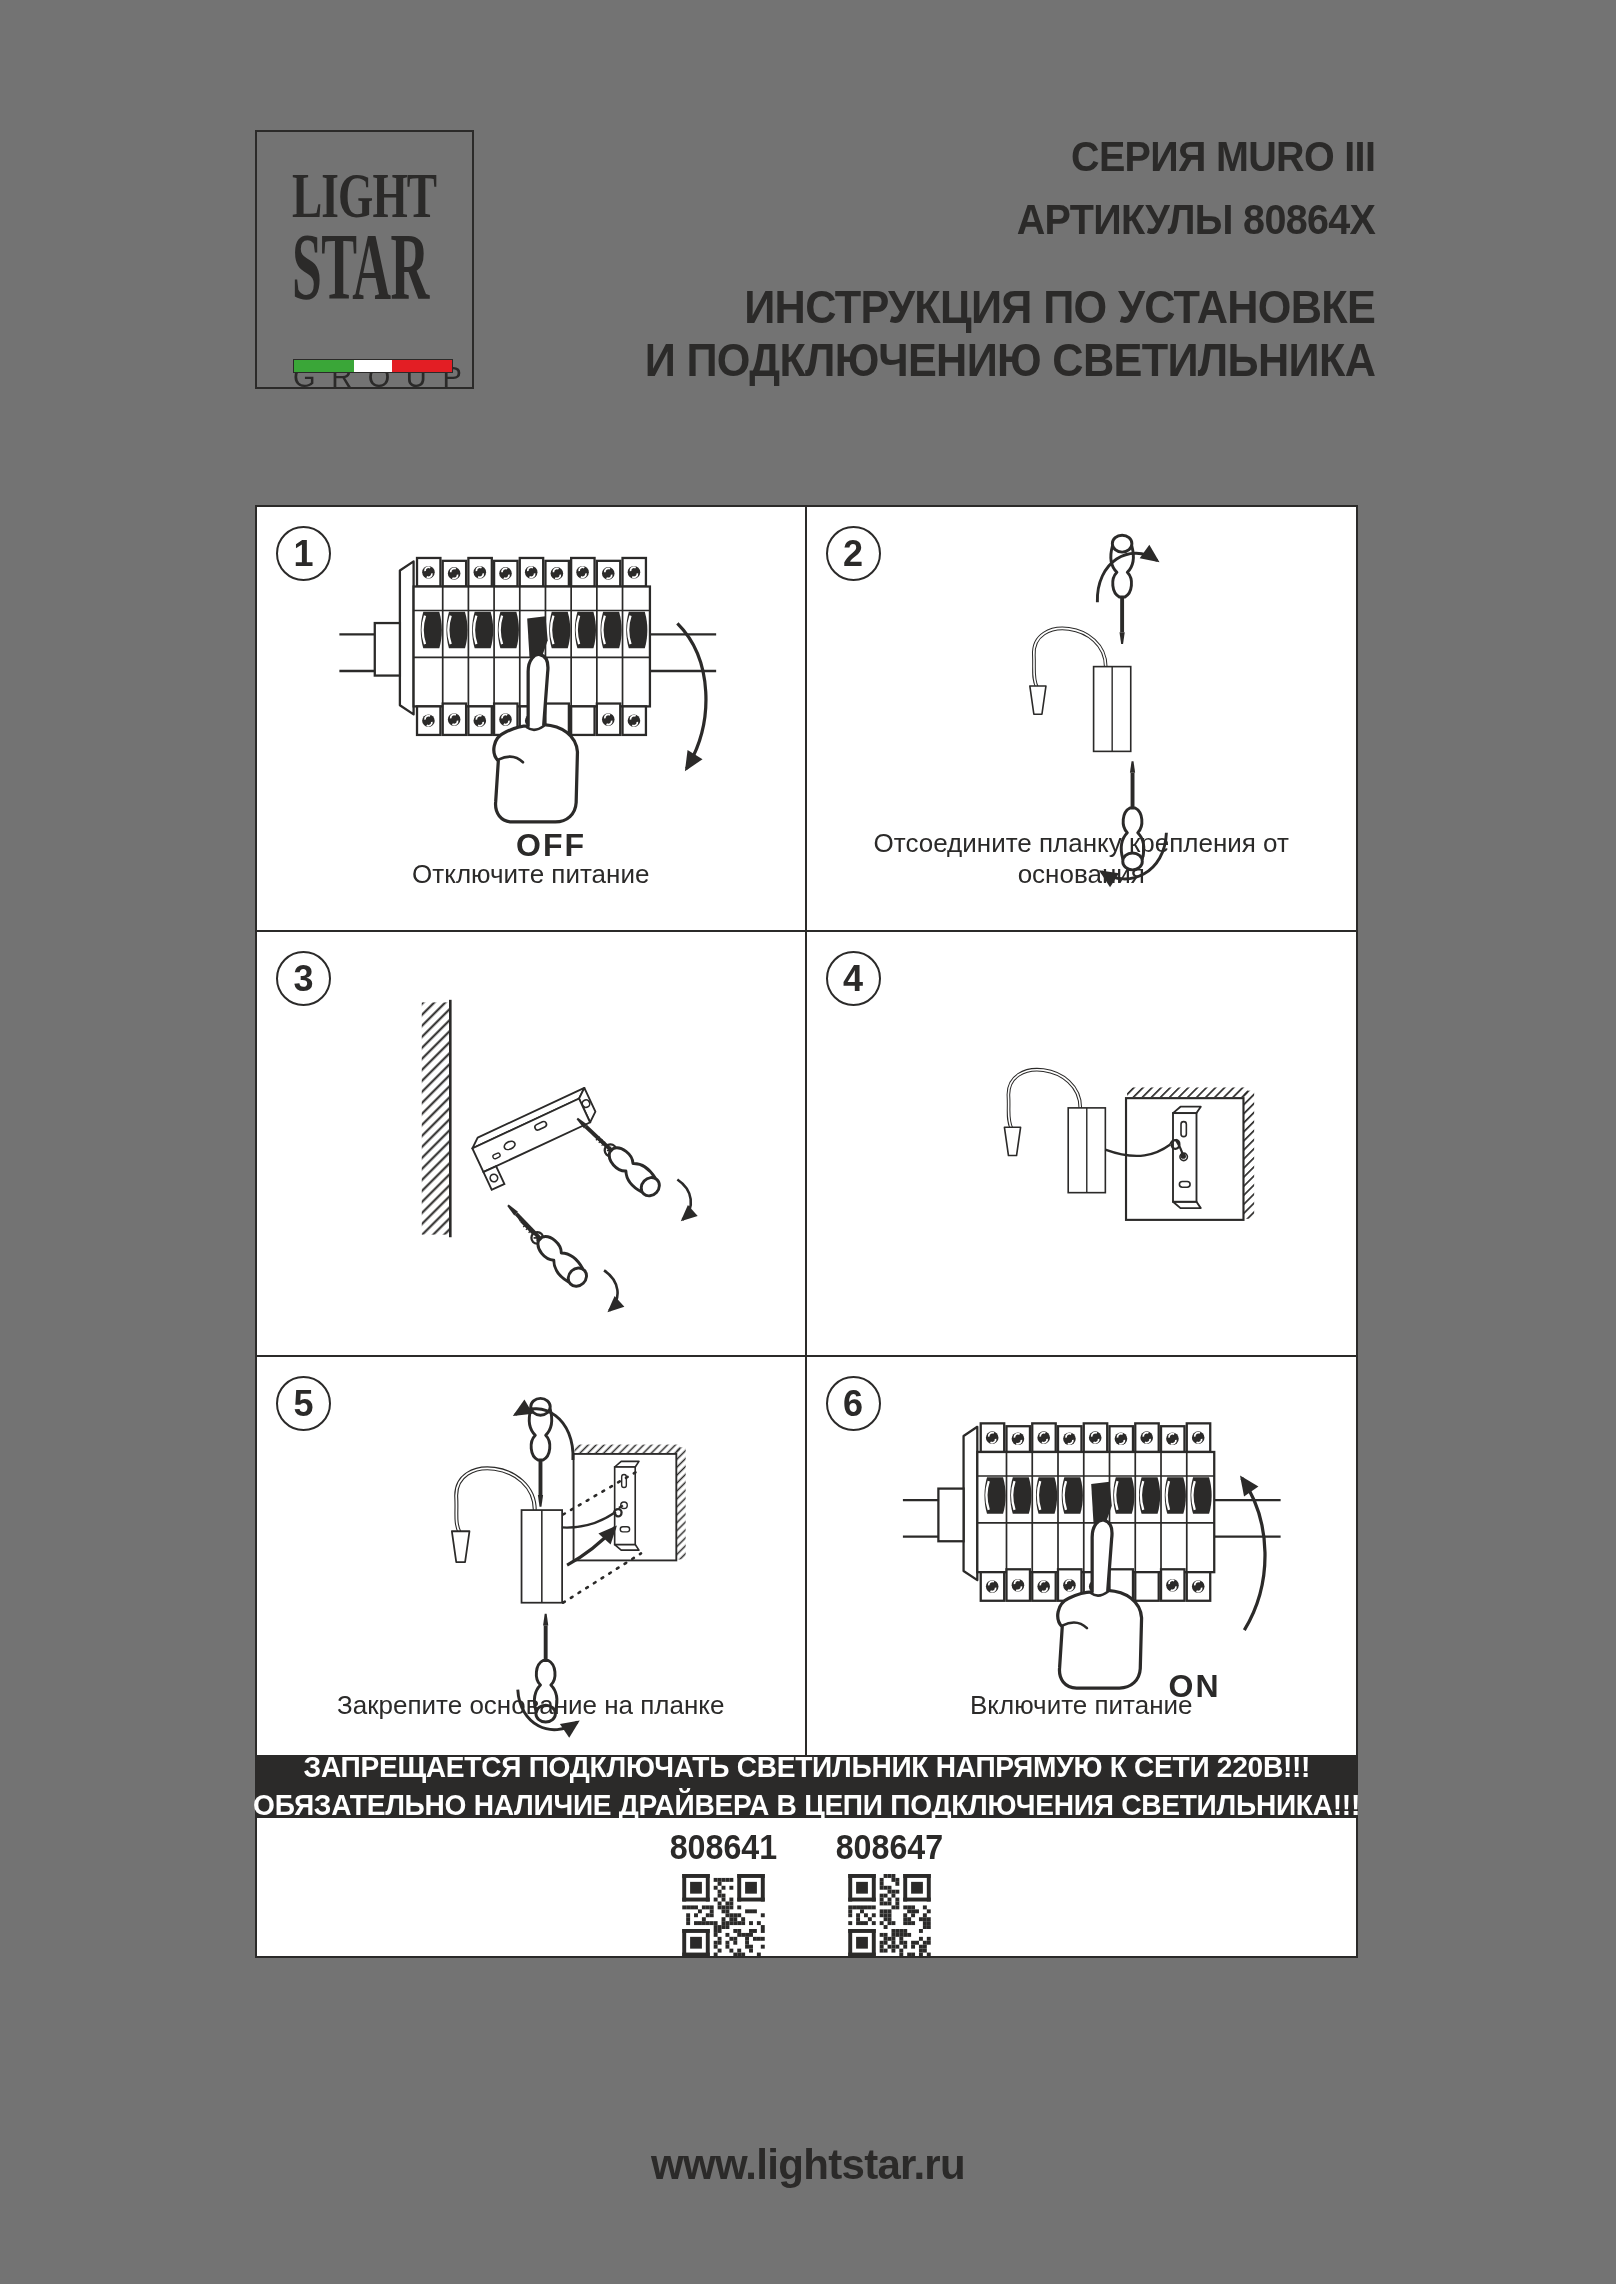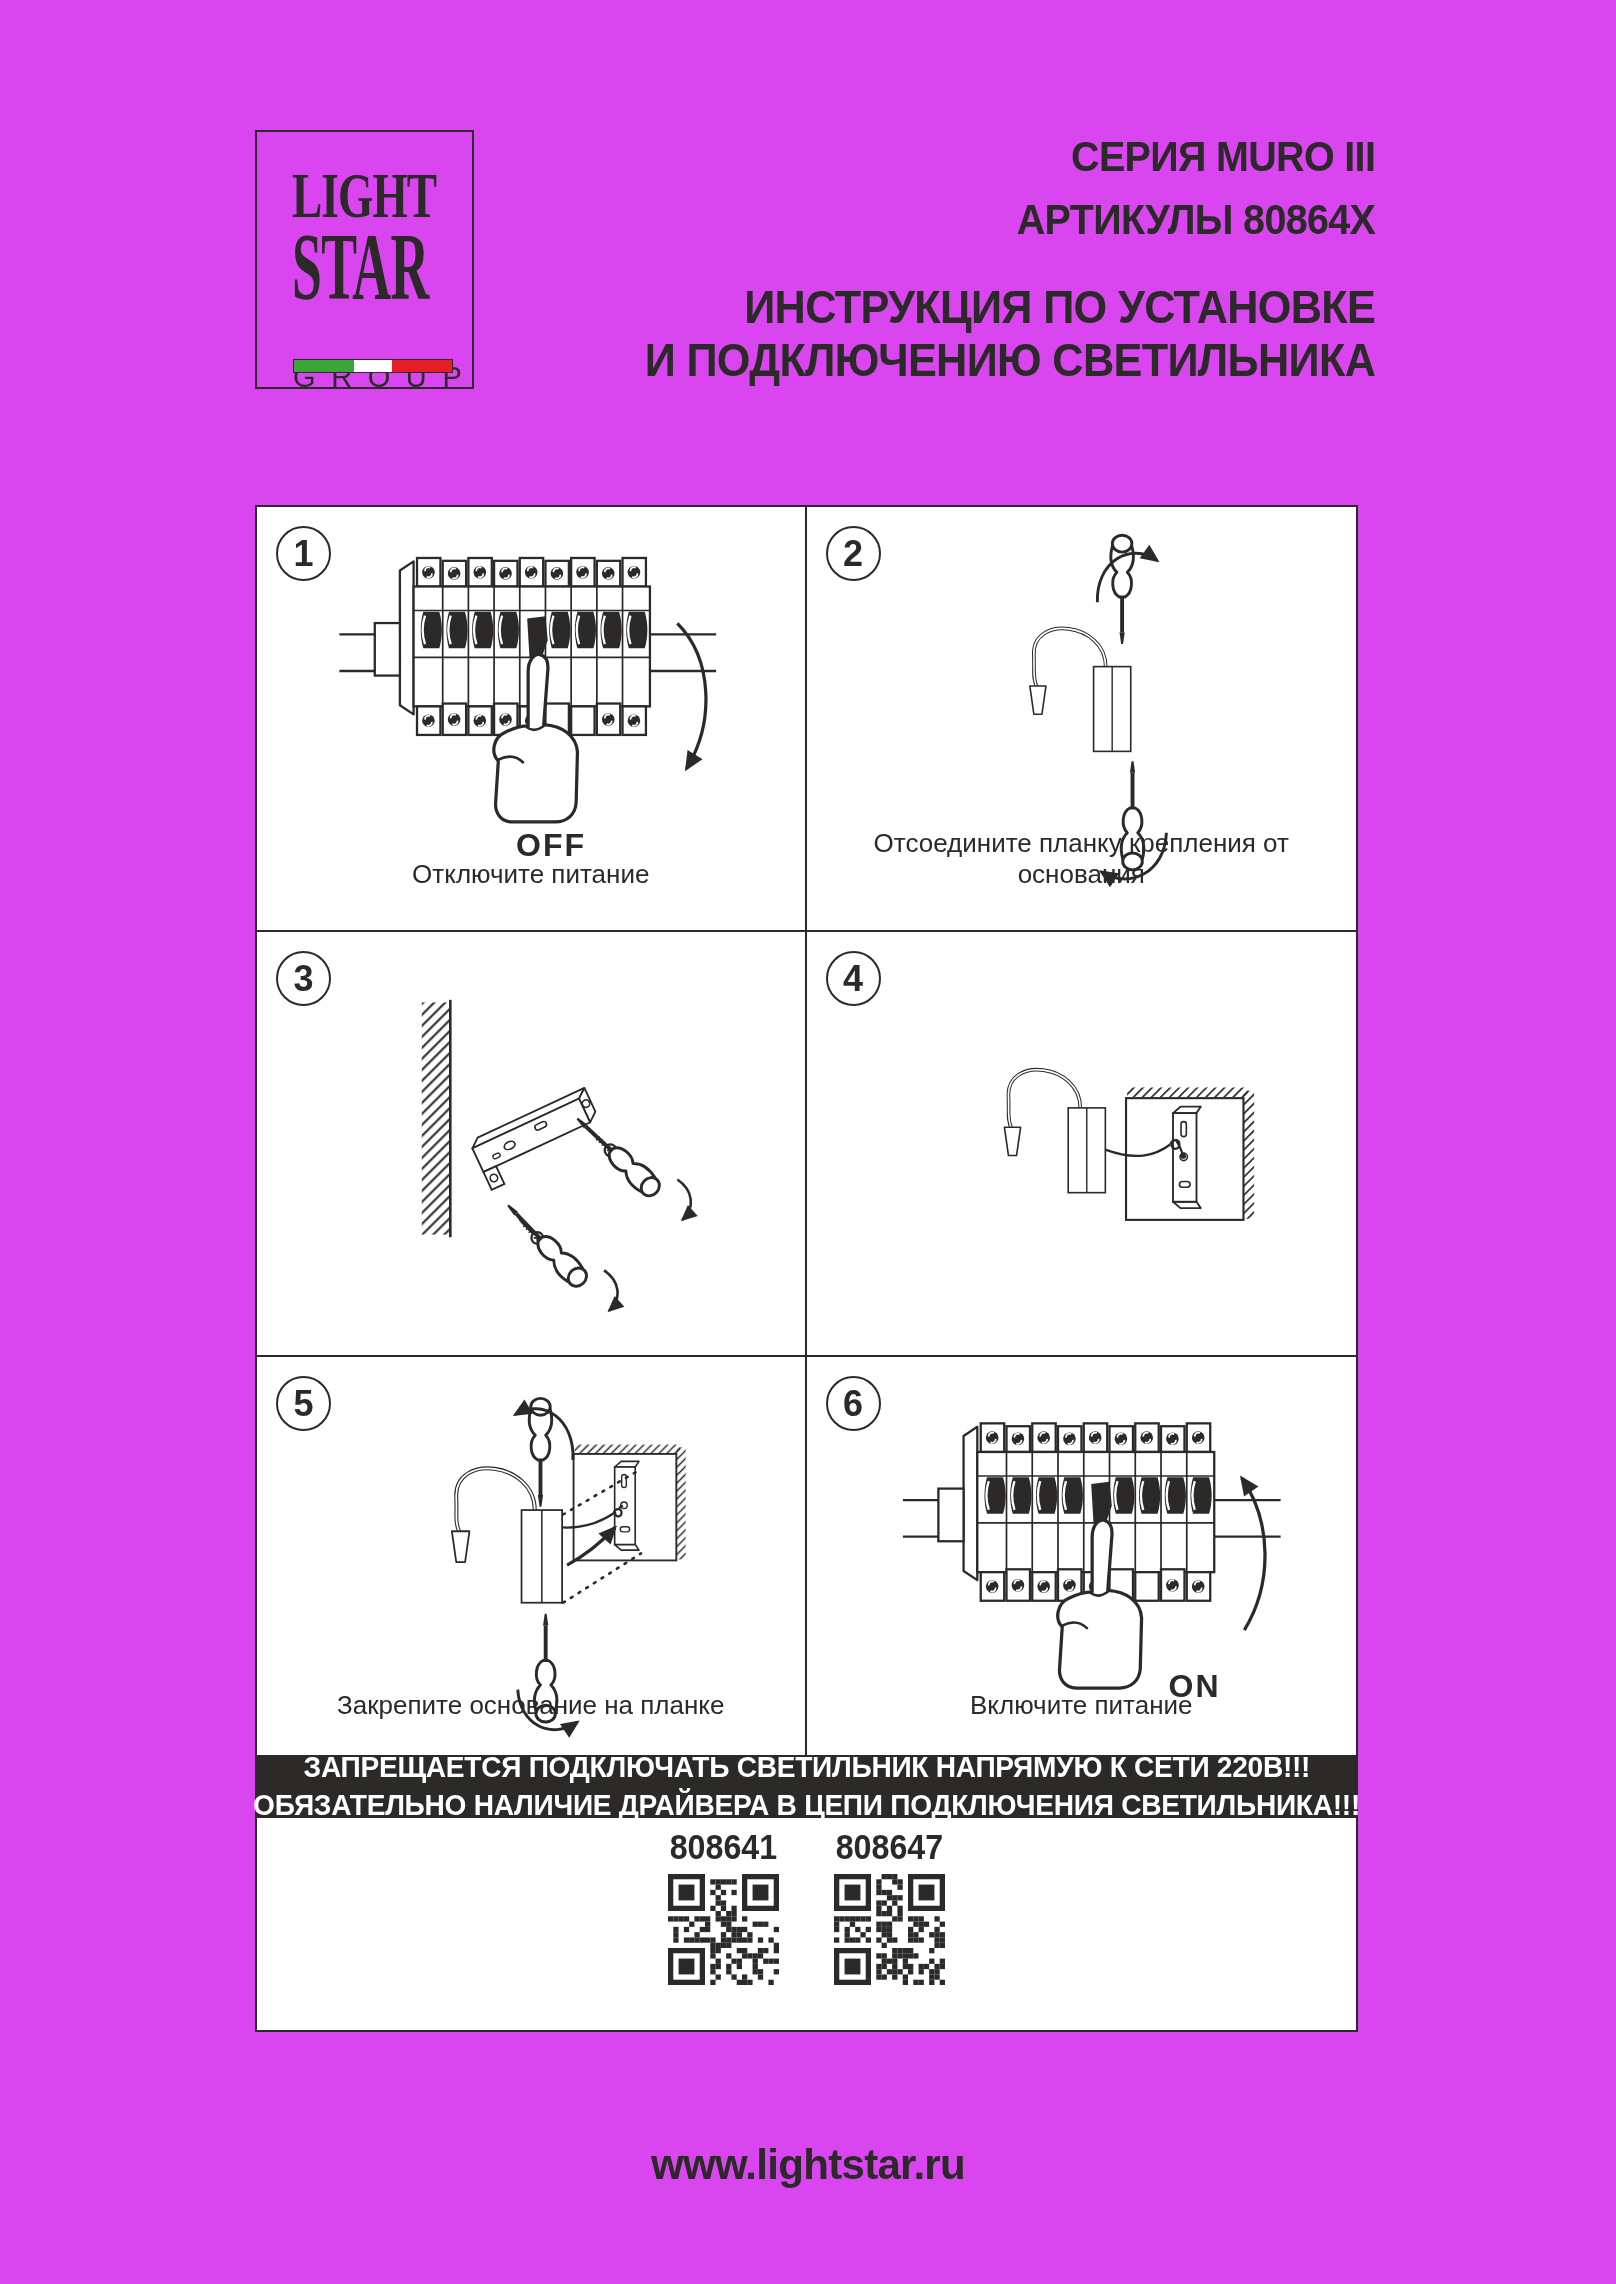--- a/index.html
+++ b/index.html
@@ -1,19 +1,19 @@
 <!DOCTYPE html>
 <html style="font-size:10.4px"><head>
 <meta charset="utf-8">
 <style>
   :root{ --ink:#2b2a29; }
   *{margin:0;padding:0;box-sizing:border-box;}
   html,body{background:#e8e8e8;}
   body{font-family:"Liberation Sans", sans-serif; color:var(--ink);}
-  .page{position:relative;width:1616px;height:2284px;background:#d946ef;overflow:hidden;margin:0 auto;}
+  .page{position:relative;width:1616px;height:2284px;background:#737373;overflow:hidden;margin:0 auto;}
 
   
   .logo{position:absolute;left:255px;top:130px;width:219px;height:259px;border:2px solid var(--ink);}
   .logo-light,.logo-star{position:absolute;left:35px;font-family:"Liberation Serif", serif;font-weight:700;
       transform-origin:left top;line-height:1;letter-spacing:-1.3px;color:var(--ink);white-space:nowrap;}
   .logo-light{top:33px;font-size:63px;transform:scaleX(.72);}
   .logo-star{top:87px;font-size:96px;transform:scaleX(.56);}
   .logo-group{position:absolute;left:36px;top:189px;font-size:29px;font-weight:400;letter-spacing:15.6px;white-space:nowrap;margin-top:40px;}
   .logo-flag{position:absolute;left:36px;top:227px;width:160px;height:14.3px;border:1.3px solid var(--ink);display:flex;}
   .flag-seg{height:100%;}
@@ -41,21 +41,21 @@
   .onoff{position:absolute;font-size:32px;font-weight:700;letter-spacing:2px;}
   .off-pos{left:259px;top:320px;}
   .on-pos{left:362px;top:311px;}
 
   
   .warning{height:63px;background:var(--ink);color:#fff;display:flex;flex-direction:column;
            align-items:center;justify-content:center;gap:5.2px;}
   .warning div{font-size:29px;font-weight:700;line-height:1.15;letter-spacing:-0.3px;transform:scaleX(.97);white-space:nowrap;}
 
   
-  .qr-panel{height:212px;display:flex;justify-content:center;gap:49px;padding-top:9px;}
+  .qr-panel{height:138px;display:flex;justify-content:center;gap:49px;padding-top:9px;}
   .qr-col{display:flex;flex-direction:column;align-items:center;}
   .qr-label{font-size:35px;font-weight:700;letter-spacing:0;transform:scaleX(.92);}
   .qr-svg{width:111px;height:111px;margin-top:6.5px;}
 
   
   .footer{position:absolute;left:0;right:0;top:2141px;text-align:center;font-size:42px;font-weight:700;letter-spacing:-0.7px;}
 
   
   svg{display:block;}
 </style>

